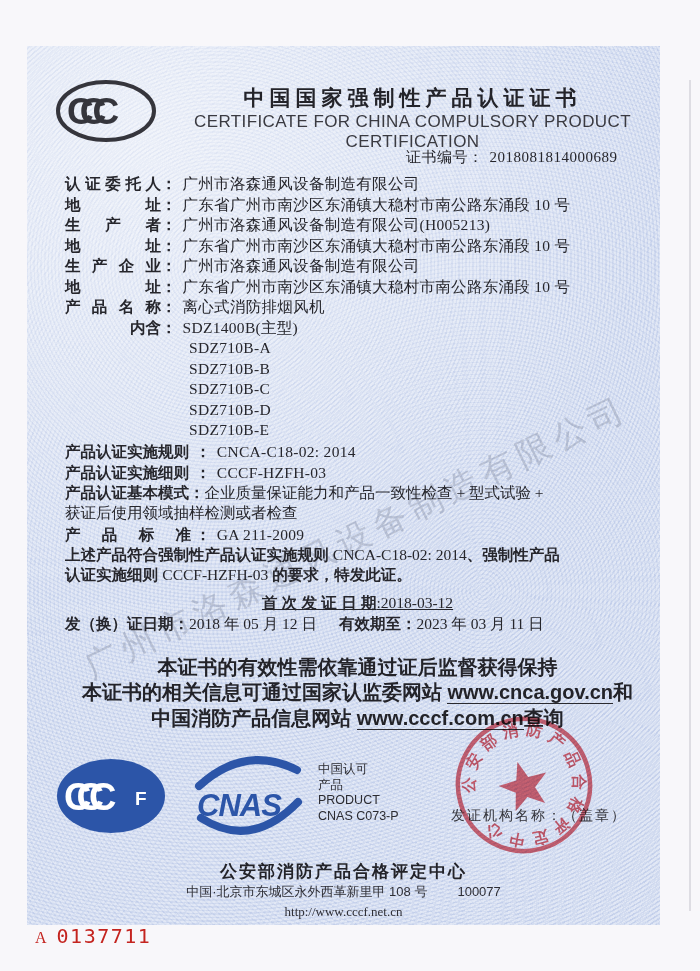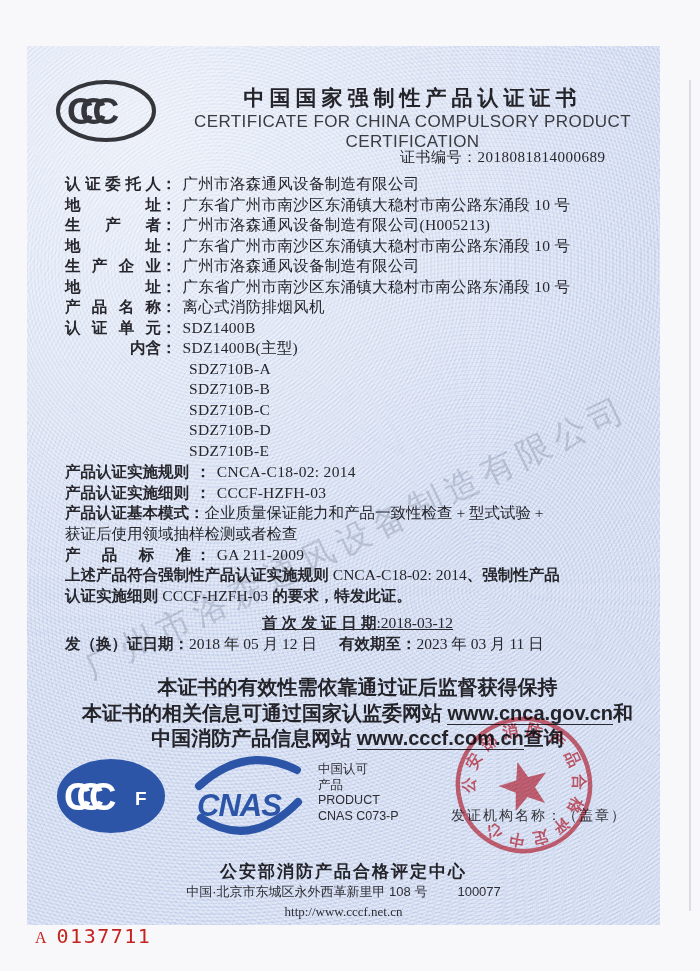--- a/index.html
+++ b/index.html
@@ -34,21 +34,21 @@
     font-size:34px; letter-spacing:6px;
     color:rgba(120,128,152,.34); white-space:nowrap; pointer-events:none;
   }
 
   .ccc-logo { position:absolute; left:27px; top:33px; }
   .titles { position:absolute; left:150px; right:12px; top:38px; text-align:center; }
   .title-cn { font-size:21px; font-weight:bold; letter-spacing:5px; color:#232329; }
   .title-en { font-size:17px; letter-spacing:.4px; color:#3a3a41; }
 
   .cert-no { position:absolute; left:373px; top:102px; font-size:15px; }
-  .cert-no .s { letter-spacing:.5px; }
+  .cert-no .s { letter-spacing:.5px;margin-left:6px; }
 
   .fields { position:absolute; left:38px; top:128px; width:585px; font-size:15.5px; }
   .row { line-height:20.5px; height:20.5px; white-space:nowrap; }
   .lbl { display:inline-block; width:96px; text-align:justify; text-align-last:justify; vertical-align:top; }
   .lbl.right { text-align:right; text-align-last:right; }
   .val { margin-left:6px; letter-spacing:.3px; }
   .model { padding-left:118px; }
   .lbl2 { display:inline-block; width:126px; vertical-align:top; }
   .lbl2.just { text-align:justify; text-align-last:justify; }
   .r2 { line-height:21px; height:21px; white-space:nowrap; }
@@ -101,21 +101,20 @@
     </div>
 
     <div class="fields">
       <div class="row"><span class="lbl b">认证委托人</span><span class="b">：</span><span class="val s">广州市洛森通风设备制造有限公司</span></div>
       <div class="row"><span class="lbl b">地址</span><span class="b">：</span><span class="val s">广东省广州市南沙区东涌镇大稳村市南公路东涌段 10 号</span></div>
       <div class="row"><span class="lbl b">生产者</span><span class="b">：</span><span class="val s">广州市洛森通风设备制造有限公司(H005213)</span></div>
       <div class="row"><span class="lbl b">地址</span><span class="b">：</span><span class="val s">广东省广州市南沙区东涌镇大稳村市南公路东涌段 10 号</span></div>
       <div class="row"><span class="lbl b">生产企业</span><span class="b">：</span><span class="val s">广州市洛森通风设备制造有限公司</span></div>
       <div class="row"><span class="lbl b">地址</span><span class="b">：</span><span class="val s">广东省广州市南沙区东涌镇大稳村市南公路东涌段 10 号</span></div>
       <div class="row"><span class="lbl b">产品名称</span><span class="b">：</span><span class="val s">离心式消防排烟风机</span></div>
-      <div class="row"><span class="lbl b">认证单元</span><span class="b">：</span><span class="val s">SDZ1400B</span></div>
       <div class="row"><span class="lbl right b">内含</span><span class="b">：</span><span class="val s">SDZ1400B(主型)</span></div>
 
       <div class="row model"><span class="val s">SDZ710B-A</span></div>
       <div class="row model"><span class="val s">SDZ710B-B</span></div>
       <div class="row model"><span class="val s">SDZ710B-C</span></div>
       <div class="row model"><span class="val s">SDZ710B-D</span></div>
       <div class="row model"><span class="val s">SDZ710B-E</span></div>
 
       <div class="r2"><span class="lbl2 b">产品认证实施规则</span><span class="b"> ：</span><span class="val s">CNCA-C18-02: 2014</span></div>
       <div class="r2"><span class="lbl2 b">产品认证实施细则</span><span class="b"> ：</span><span class="val s">CCCF-HZFH-03</span></div>

